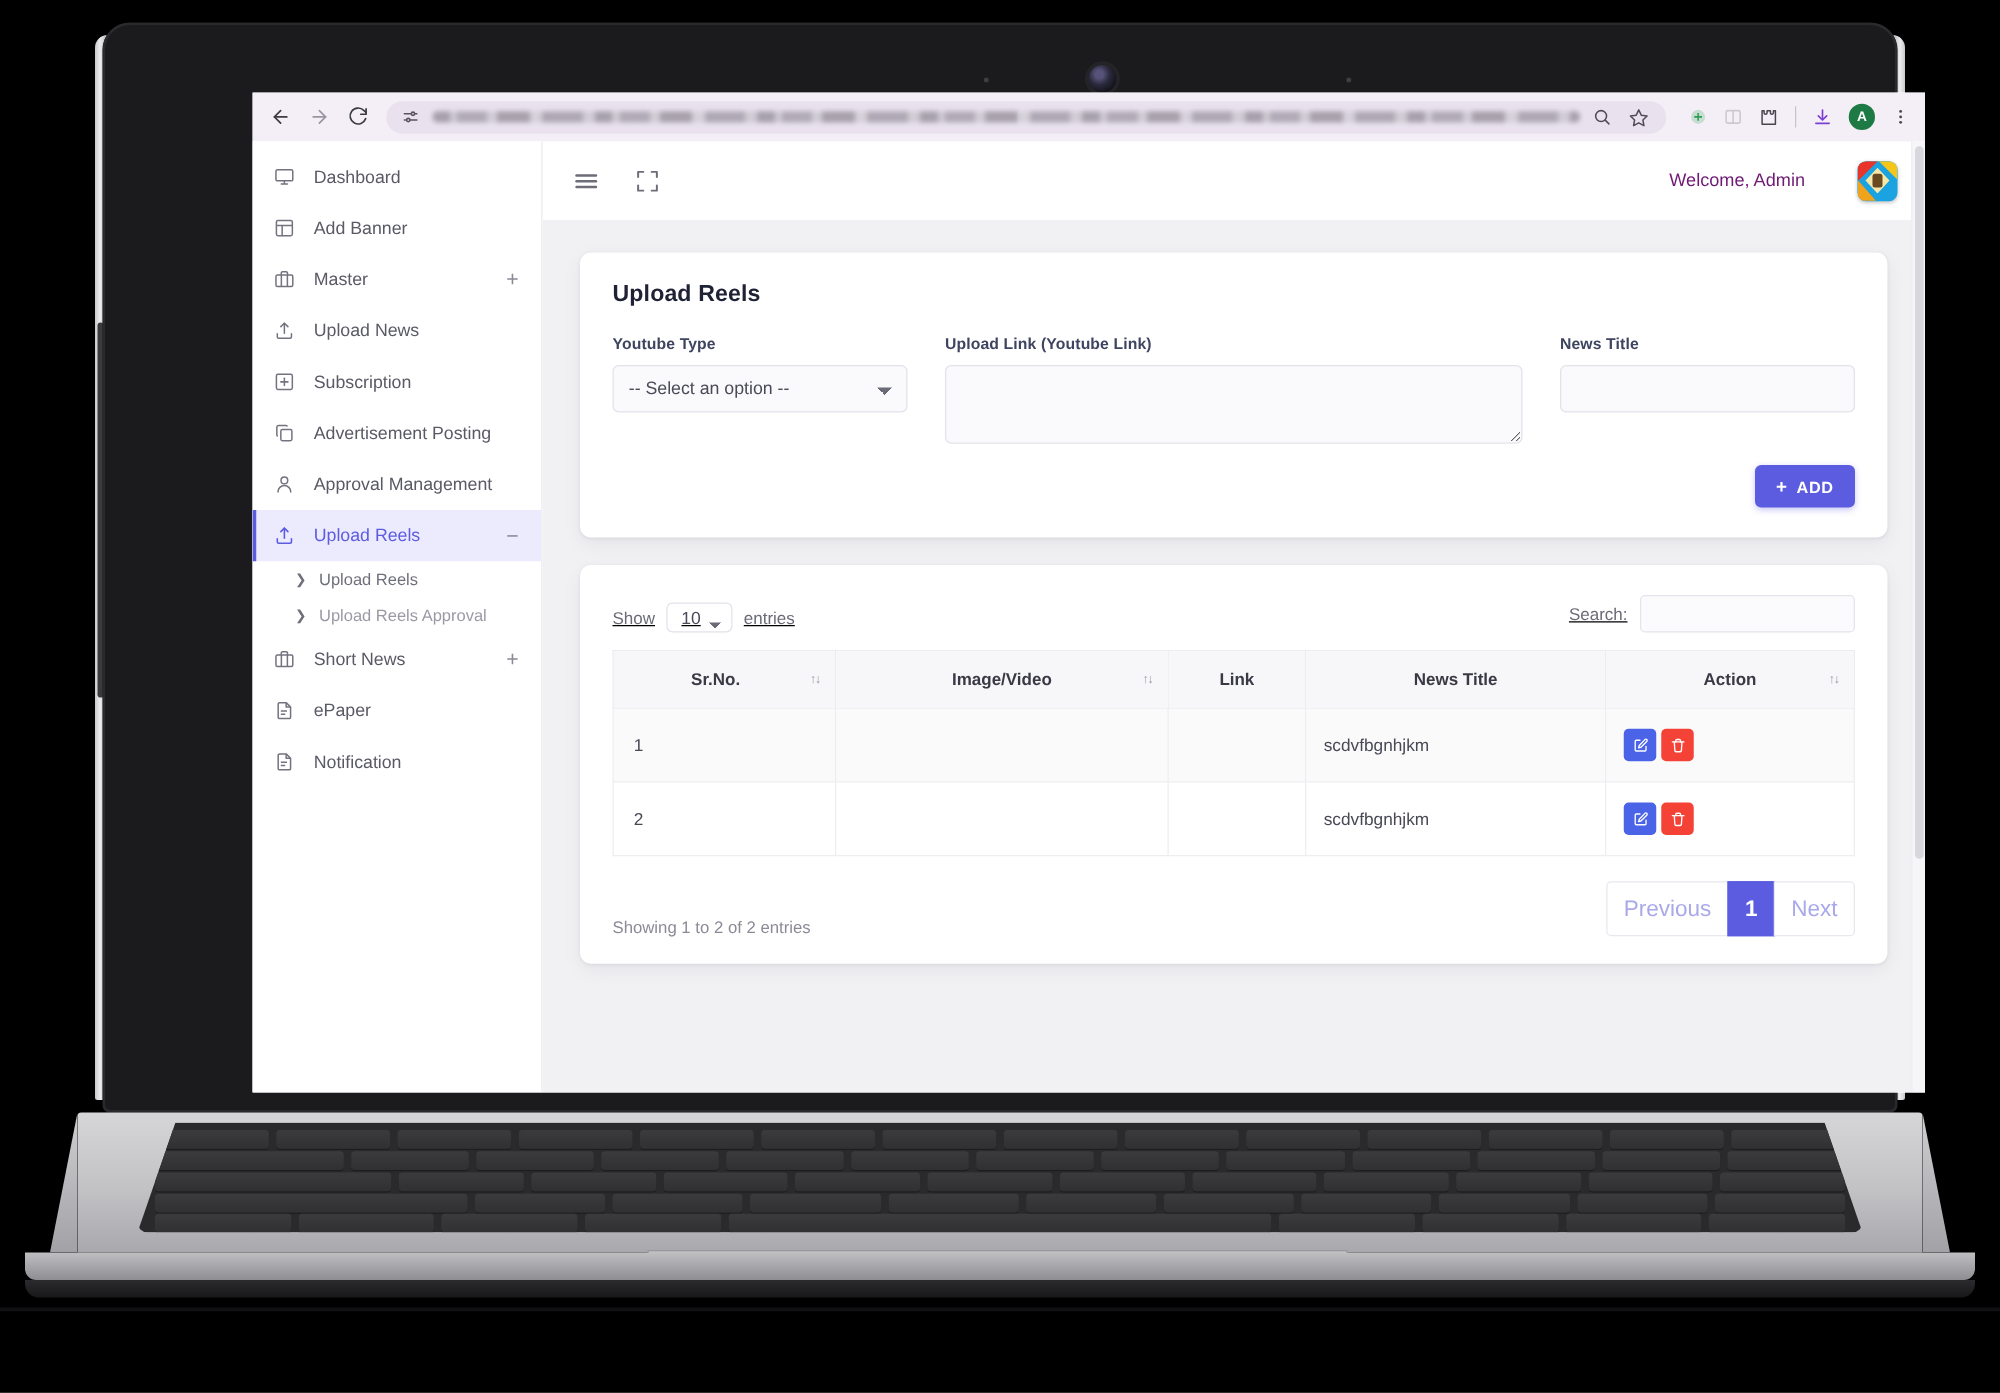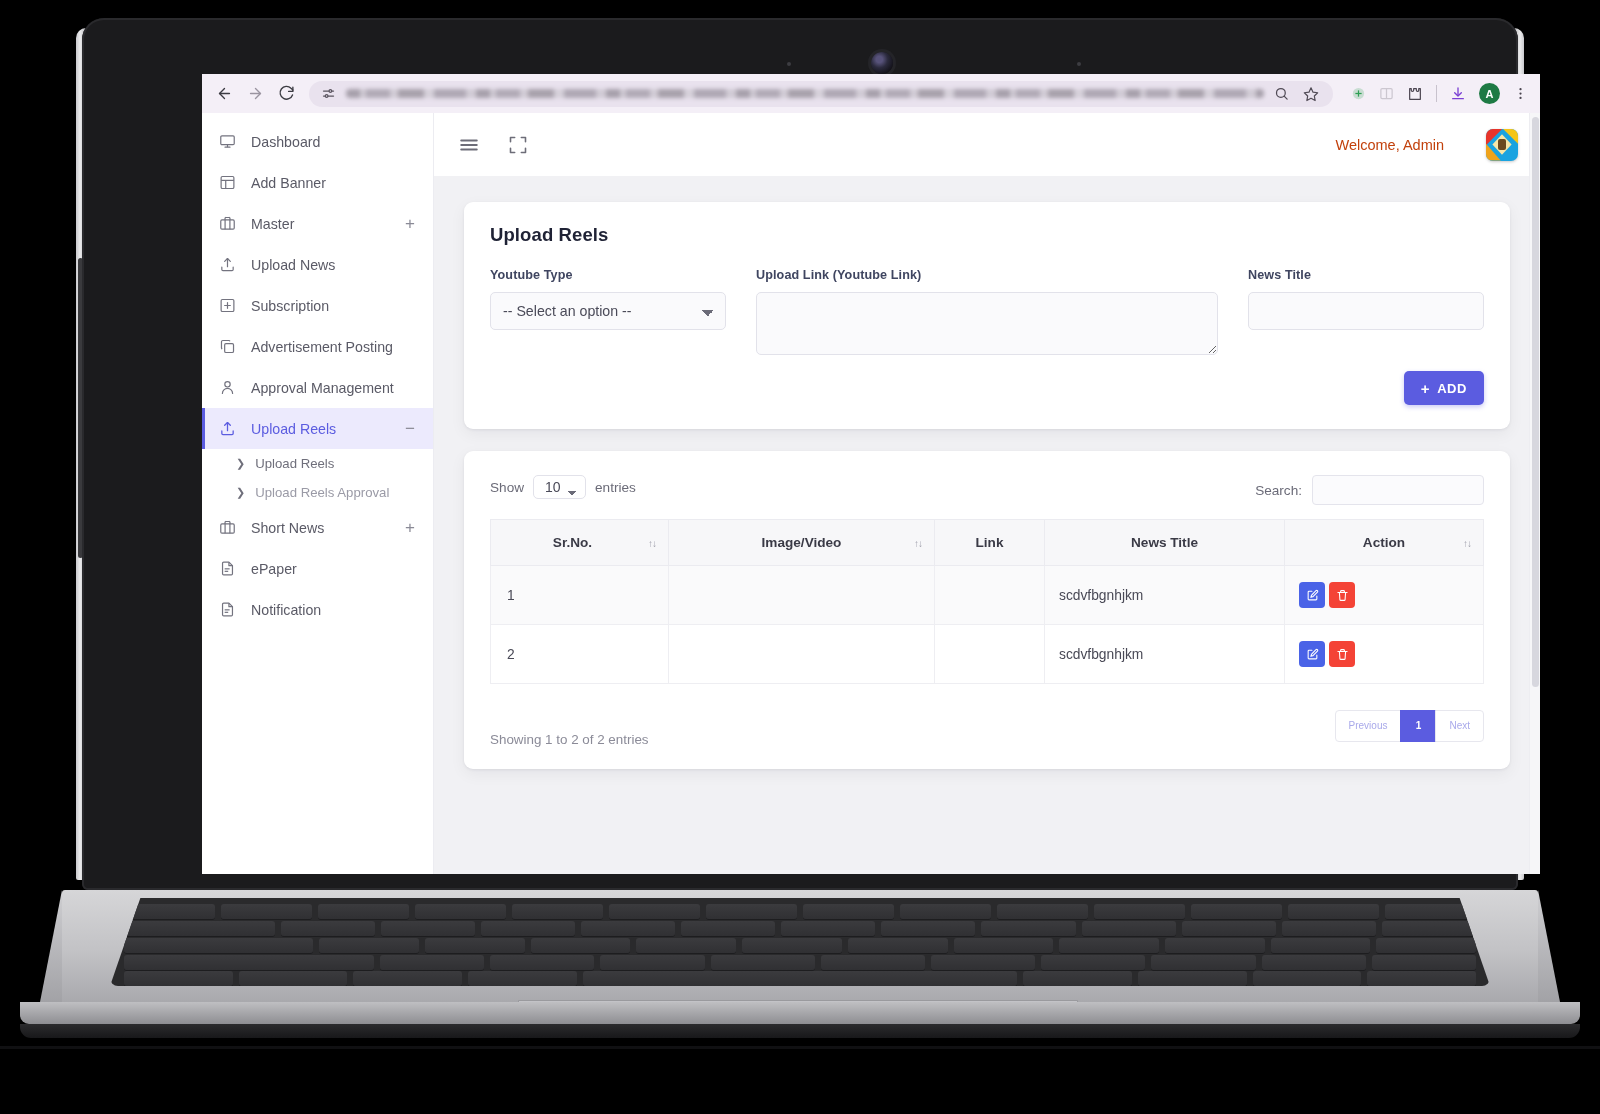--- a/index.html
+++ b/index.html
@@ -108,21 +108,21 @@
   
   .content {
     flex:1; background:#f1f1f4; padding:0; overflow:hidden; position:relative;
   }
   .topbar {
     height:63px; background:#fff; display:flex; align-items:center;
     padding:0 22px 0 24px; gap:28px;
   }
   .tb-ico { color:#6d6d78; cursor:pointer; display:flex; }
   .tb-spacer { flex:1; }
-  .welcome { font-size:14.5px; color:#c2410c; }
+  .welcome { font-size:14.5px; color:#701a75; }
   .avatar-app {
     width:32px; height:32px; border-radius:7px; margin-left:14px; overflow:hidden;
     position:relative; background:#1aa3e0;
     box-shadow:0 1px 3px rgba(0,0,0,.22);
   }
   .av-d1 { position:absolute; inset:0; background:#e8342a;
            clip-path: polygon(0 0, 52% 0, 0 52%); }
   .av-d2 { position:absolute; inset:0; background:#f5c518;
            clip-path: polygon(100% 0, 100% 48%, 52% 0); }
   .av-d3 { position:absolute; inset:0; background:#f0a31b;
@@ -172,21 +172,21 @@
   .form-actions { display:flex; justify-content:flex-end; padding:6px 26px 24px 26px; }
   .btn-add {
     background:#5b5ce0; color:#fff; border:none; border-radius:5px;
     height:34px; padding:0 17px; font-size:13px; font-weight:600; letter-spacing:.55px;
     display:flex; align-items:center; gap:7px; cursor:pointer;
     box-shadow:0 2px 5px rgba(91,92,224,.33); font-family:inherit;
   }
   .btn-add .plus { font-size:15px; font-weight:700; line-height:1; }
 
   
-  .table-top { display:flex; align-items:flex-start; padding:24px 26px 14px 26px; }
+  .table-top { display:flex; align-items:flex-end; padding:24px 26px 14px 26px;text-decoration:underline; }
   .show-entries { display:flex; align-items:center; gap:9px; font-size:13.6px; color:#6b6b78; }
   .sel-len {
     height:24px; border:1px solid #e2e2ea; border-radius:5px; background:#fff;
     font-family:inherit; font-size:14px; color:#4a4a58; padding:0 24px 0 11px; appearance:none;
     background-image:
       linear-gradient(45deg, transparent 50%, #6b6b78 50%),
       linear-gradient(135deg, #6b6b78 50%, transparent 50%);
     background-position: calc(100% - 13px) 15px, calc(100% - 8px) 15px;
     background-size: 5px 5px, 5px 5px; background-repeat:no-repeat;
   }
@@ -228,21 +228,21 @@
   }
   .btn-edit { background:#4a63e7; }
   .btn-del  { background:#f44336; }
 
   .table-foot {
     display:flex; align-items:center; padding:20px 26px 22px 26px;
   }
   .info { font-size:13.4px; color:#8b8b98;margin-top:28px; }
   .pg { display:flex; margin-left:auto; }
   .pg-btn {
-    min-width:36px; height:32px; padding:0 13px; font-size:10px;
+    min-width:36px; height:44px; padding:0 13px; font-size:18px;
     display:flex; align-items:center; justify-content:center;
     border:1px solid #e7e7ee; color:#a9a9ea; background:#fff; cursor:pointer;
     margin-left:-1px;
   }
   .pg-btn:first-child { border-radius:4px 0 0 4px; }
   .pg-btn:last-child  { border-radius:0 4px 4px 0; }
   .pg-btn.current { background:#5b5ce0; border-color:#5b5ce0; color:#fff; font-weight:600; }
 
   
   .pagescroll {

